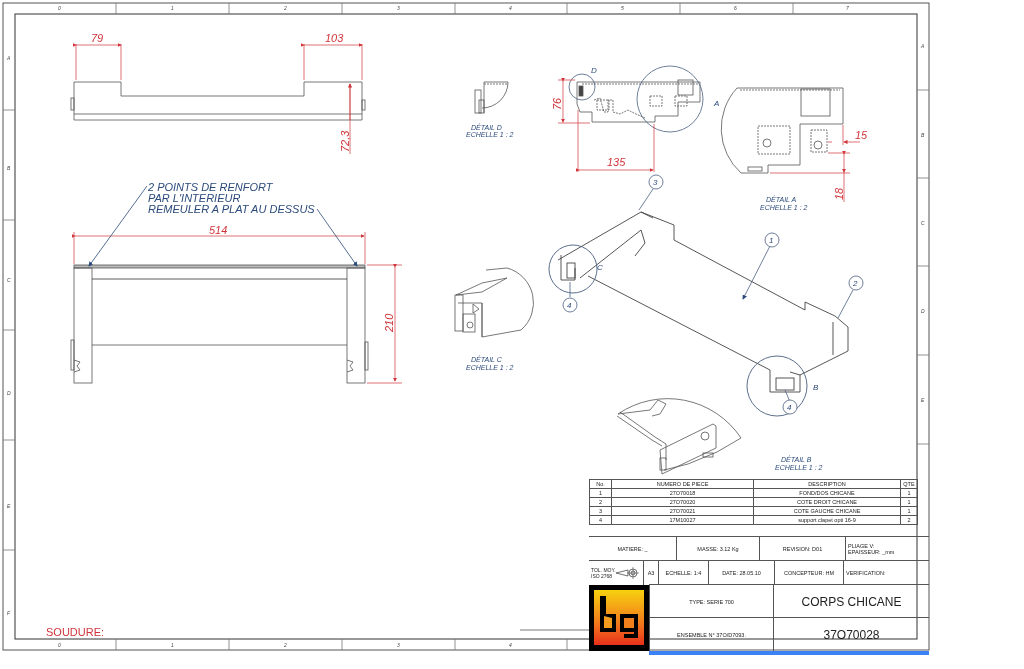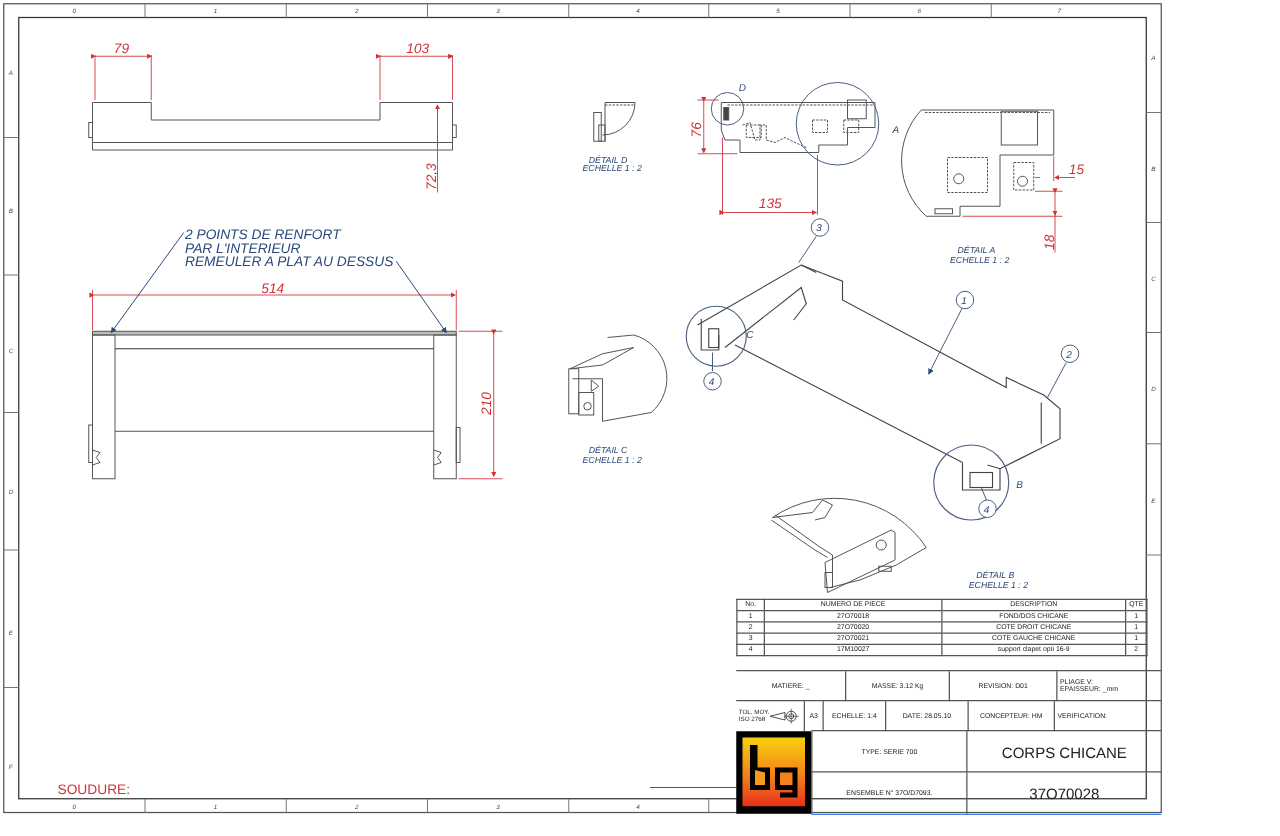--- a/index.html
+++ b/index.html
@@ -346,21 +346,21 @@
         <path d="M26,24 L44,24 L44,48 L30,48 L30,44 L40,44 L40,42 L26,42 Z" fill="#000"></path>
         <path d="M30,28 L30,38 L40,38 L40,28 Z" fill="#f2801c"></path>
       </svg>
     </div>
   </div>
 
   <div class="tb-row" style="top:105px;left:60px;width:280px;height:33px;">
     <div class="tb-cell" style="width:125px;border-left:1px solid #555">TYPE: SERIE 700</div>
     <div class="tb-cell big" style="width:155px">CORPS CHICANE</div>
   </div>
-  <div class="tb-row" style="top:138px;left:60px;width:280px;height:33px;border-bottom:1px solid #3b82f6">
+  <div class="tb-row" style="top:138px;left:60px;width:280px;height:33px;border-bottom:4px solid #3b82f6">
     <div class="tb-cell" style="width:125px;border-left:1px solid #555">ENSEMBLE N° 37O/D7093.</div>
     <div class="tb-cell big" style="width:155px">37O70028</div>
   </div>
 </div>
 
 <div class="solder">
   <div>SOUDURE:</div>
 </div>
 
 </body></html>

